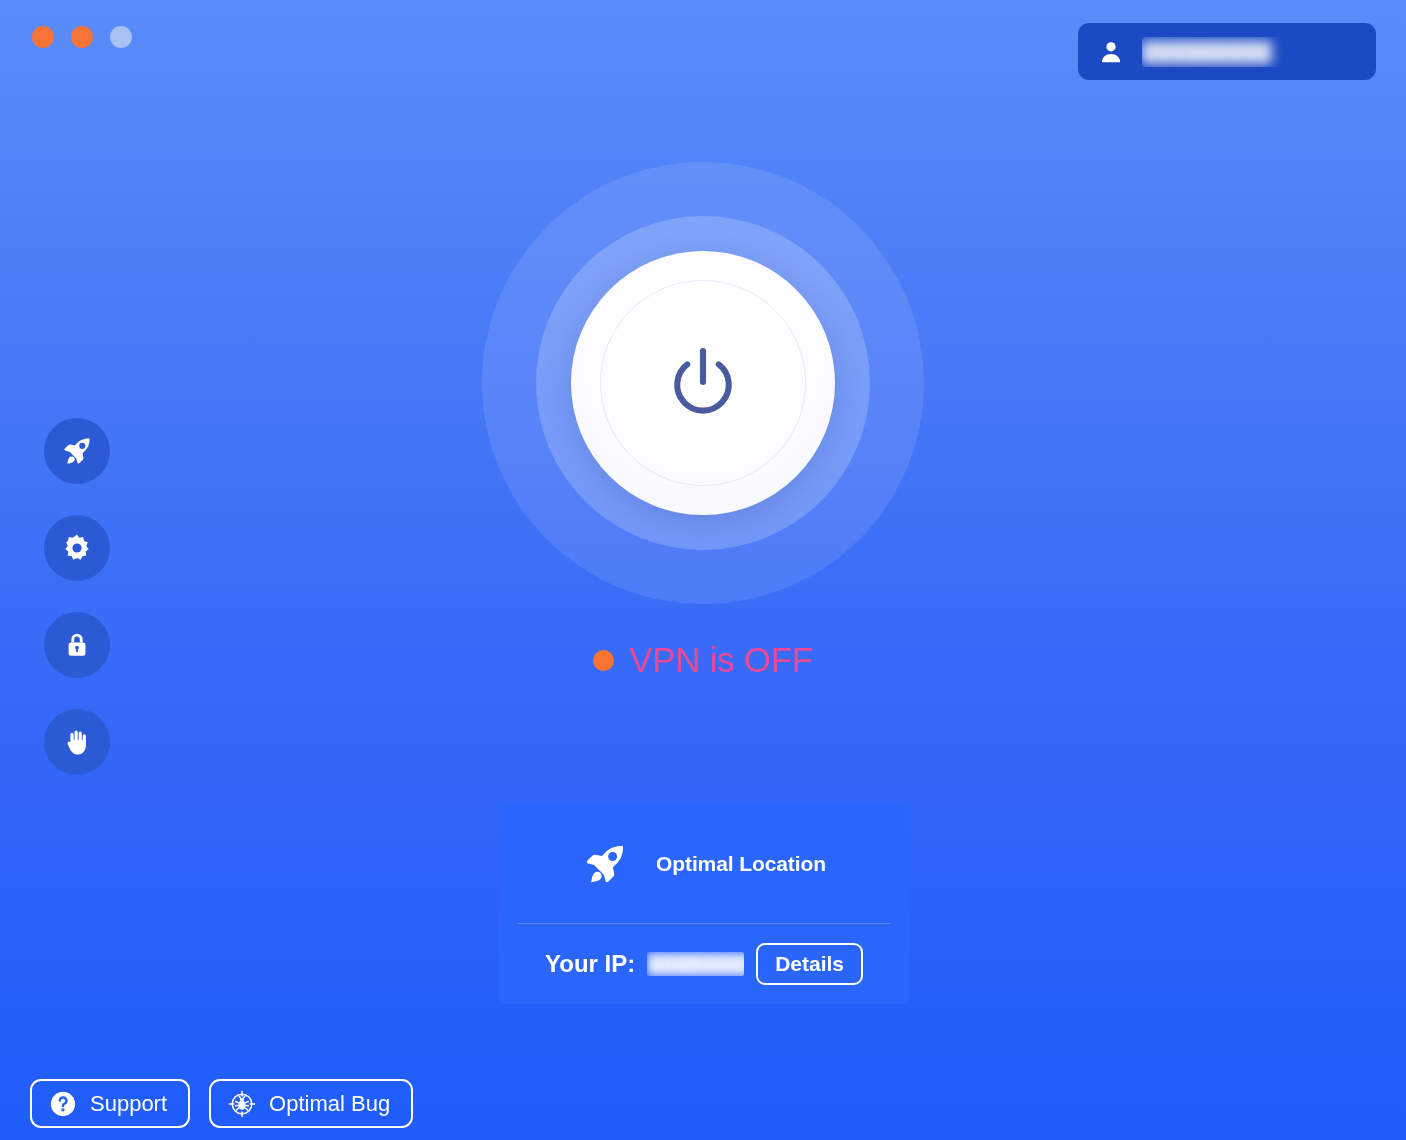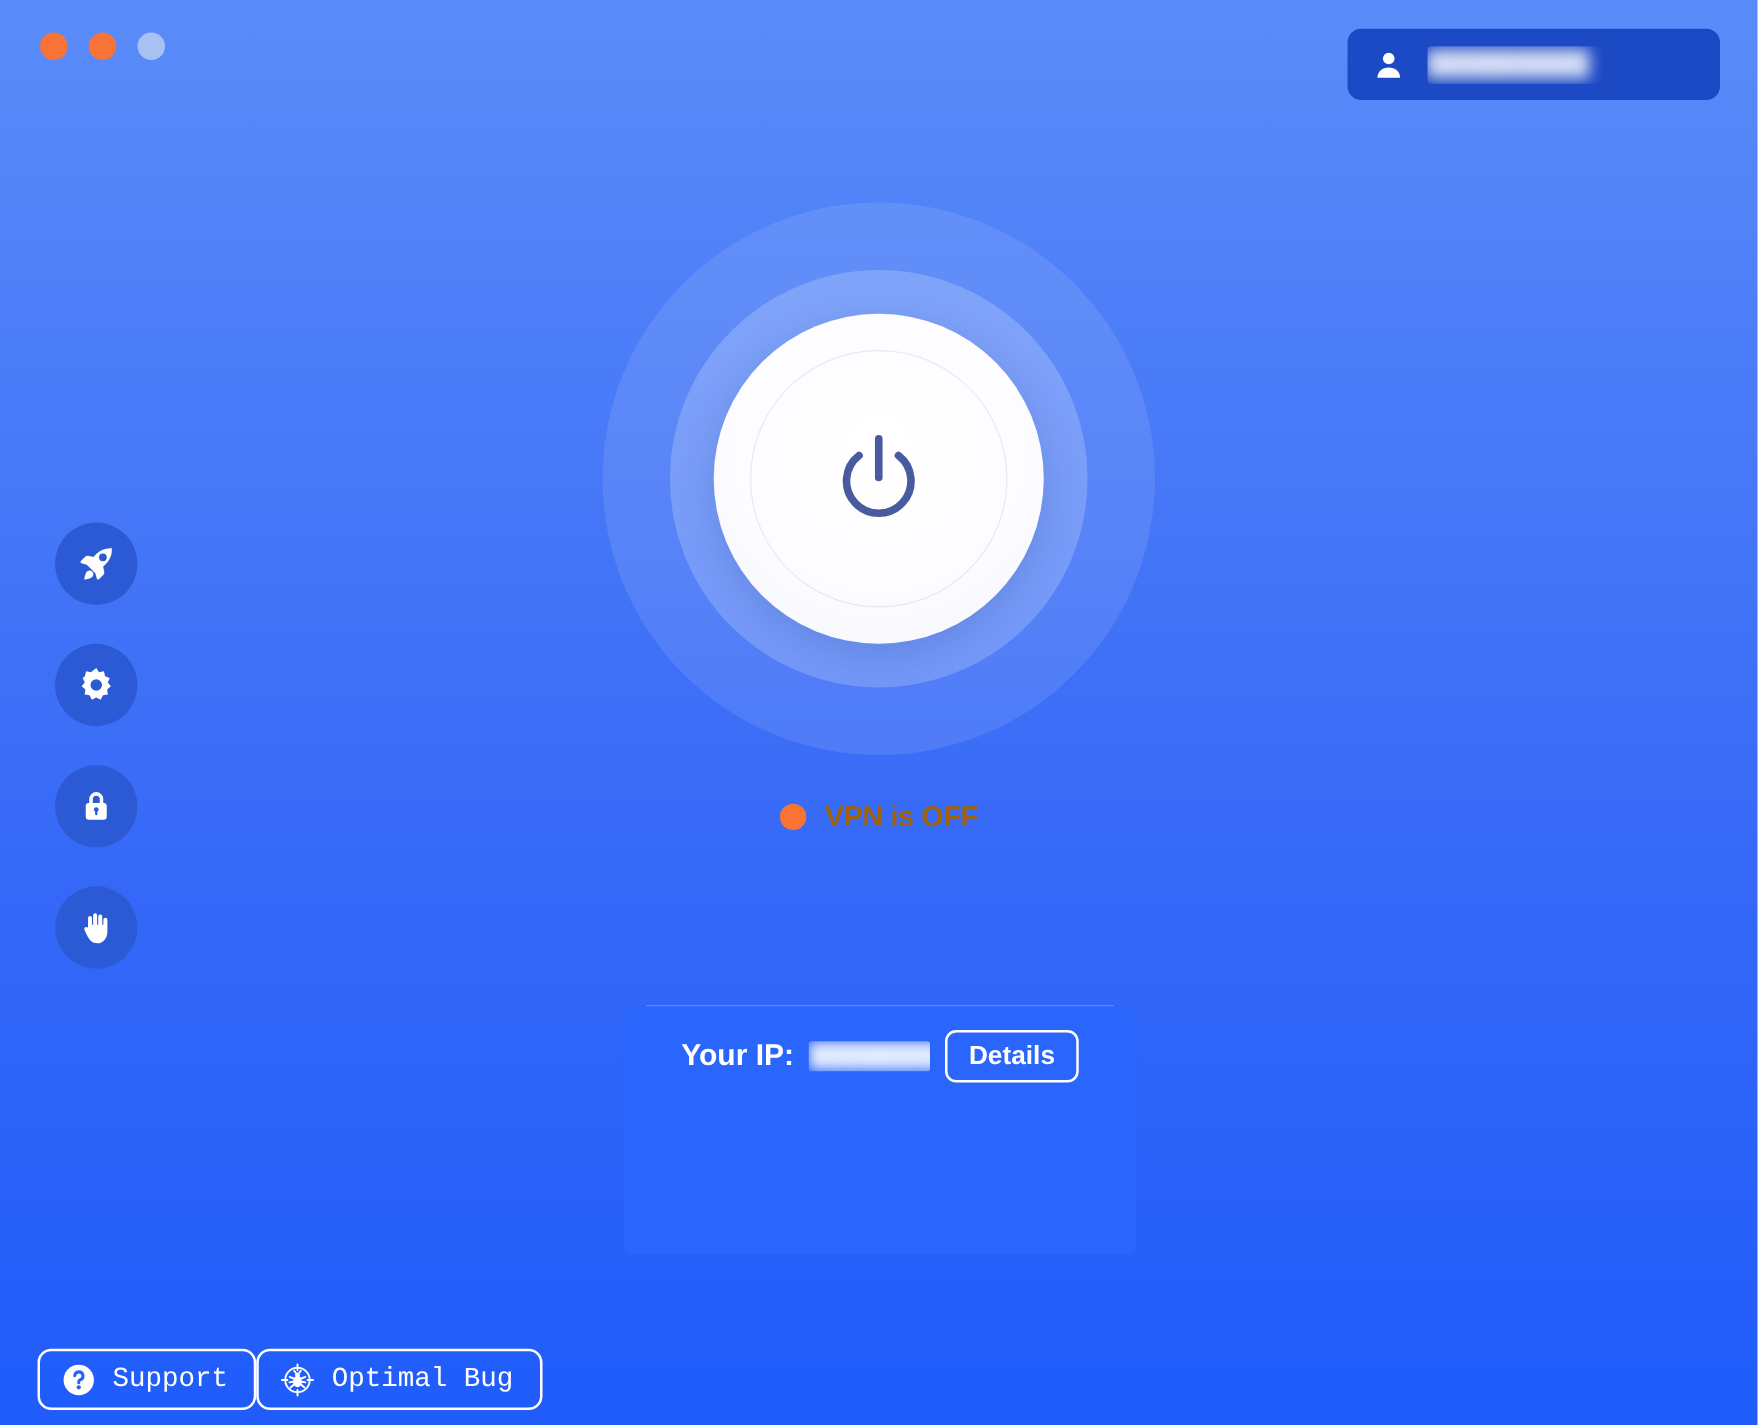--- a/index.html
+++ b/index.html
@@ -150,23 +150,23 @@
     gap: 15px;
     z-index: 8;
   }
   .status-dot {
     width: 21px; height: 21px;
     border-radius: 50%;
     background: #f97333;
     flex: 0 0 auto;
   }
   .status-text {
-    color: #a16207;
-    font-size: 23px;
-    font-weight: bold;
+    color: #ec4899;
+    font-size: 35px;
+    font-weight: normal;
     letter-spacing: -0.3px;
   }
 
   
   .location-card {
     position: absolute;
     left: 499px;
     top: 804px;
     width: 410px;
     height: 200px;
@@ -239,22 +239,22 @@
     cursor: pointer;
     line-height: 1;
   }
 
   
   .footer {
     position: absolute;
     left: 30px;
     bottom: 12px;
     display: flex;
+    gap: 19px;
     z-index: 15;
-    font-family: Liberation Mono, monospace;
   }
   .footer-btn {
     height: 49px;
     border: 2px solid #ffffff;
     border-radius: 11px;
     background: transparent;
     color: #ffffff;
     font-family: inherit;
     font-size: 22px;
     display: flex;
@@ -342,20 +342,30 @@
   </div>
 </div>
 
 <div class="status-row">
   <span class="status-dot"></span>
   <span class="status-text">VPN is OFF</span>
 </div>
 
 <div class="location-card">
 
+  <div class="loc-top">
+    <span class="rocket-lg">
+      <svg viewBox="0 0 32 32" fill="#ffffff" aria-hidden="true">
+        <path d="M28.6 3.6c-4.6-.5-9.2 1.2-12.4 4.4l-2.5 2.5-4.3-.9c-.8-.2-1.6.1-2.2.7l-3.5 3.5c-.6.6-.3 1.6.5 1.8l4.2 1.1 6.9 6.9 1.1 4.2c.2.8 1.2 1.1 1.8.5l3.5-3.5c.6-.6.9-1.4.7-2.2l-.9-4.3 2.5-2.5c3.2-3.2 4.9-7.8 4.4-12.4a.9.9 0 0 0-.8-.8z"></path>
+        <circle cx="21.3" cy="10.8" r="3.1" fill="#2a66fb"></circle>
+        <path d="M8.3 22.6c-1.3 1.3-1.9 6.1-1.9 6.1s4.8-.6 6.1-1.9a3 3 0 1 0-4.2-4.2z"></path>
+      </svg>
+    </span>
+    <span class="loc-name">Optimal Location</span>
+  </div>
 
   <div class="loc-divider"></div>
 
   <div class="loc-bottom">
     <span class="ip-label">Your IP:</span>
     <span class="ip-blur">
       <span>██████████</span>
     </span>
     <button class="details-btn">Details</button>
   </div>

